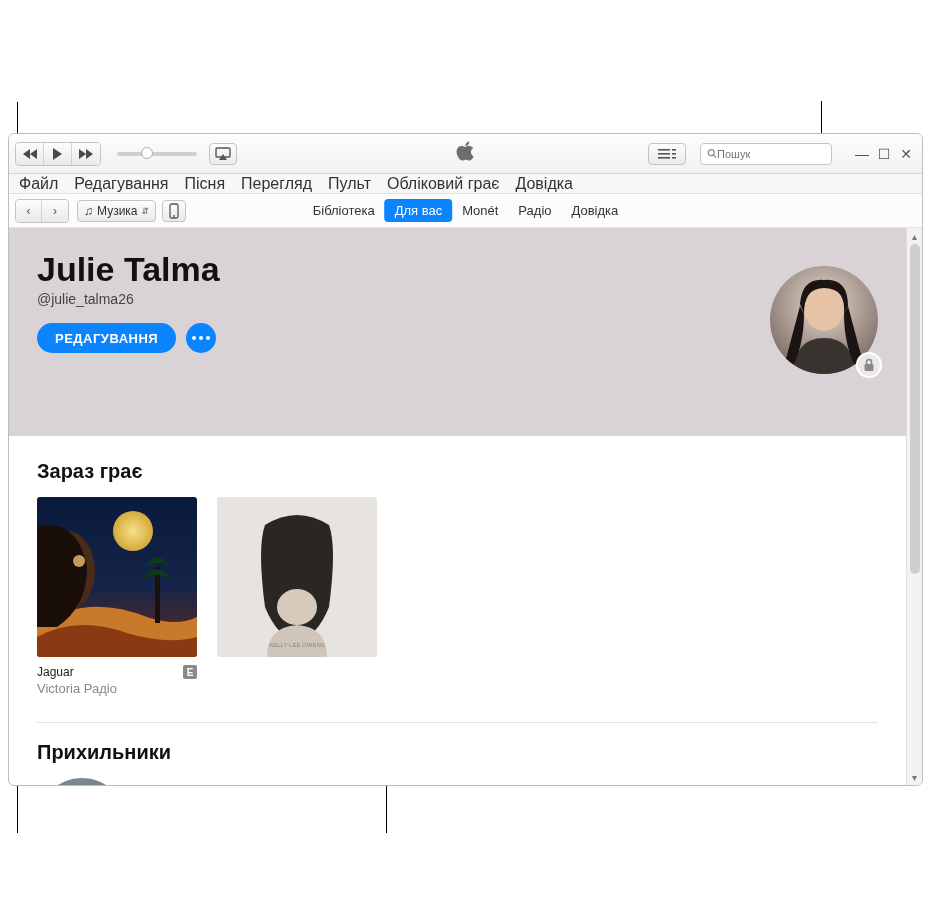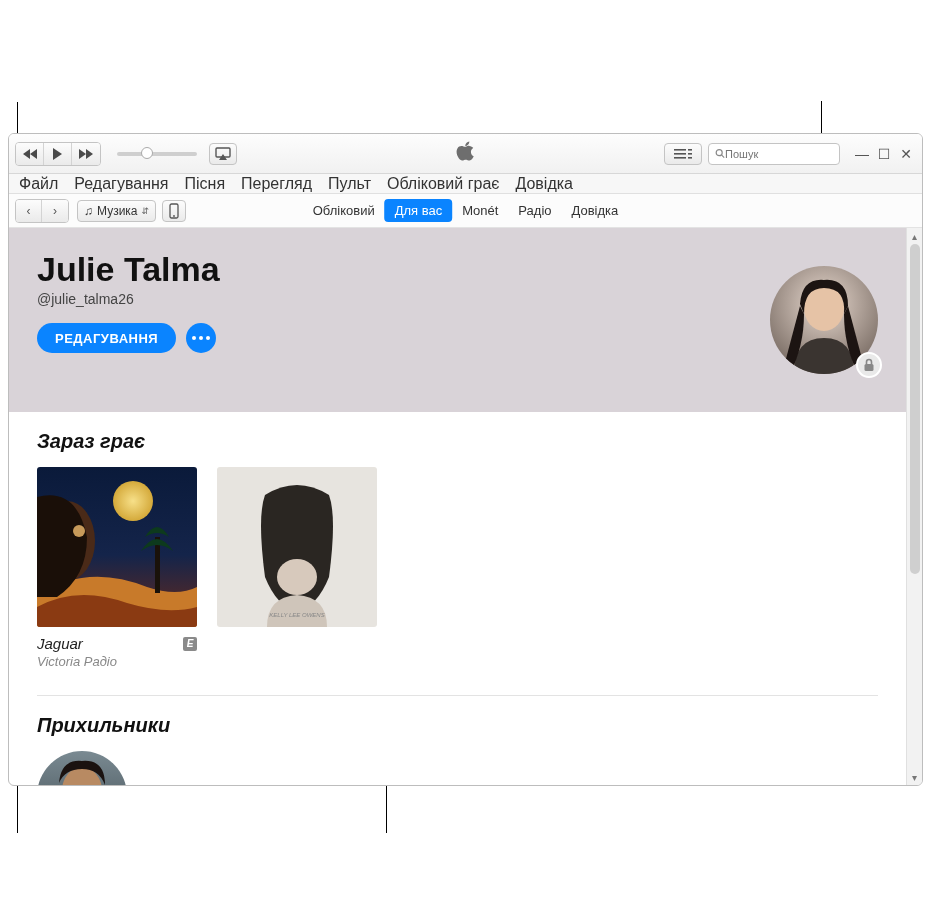--- a/index.html
+++ b/index.html
@@ -14,21 +14,21 @@
   .pb-btn:last-child { border-right:none; }
   .tri { display:inline-block; width:0;height:0; }
   .play-tri { border-left:9px solid #4a4a4a; border-top:6px solid transparent; border-bottom:6px solid transparent; }
   .prev-tri { border-right:7px solid #4a4a4a; border-top:5px solid transparent; border-bottom:5px solid transparent; }
   .next-tri { border-left:7px solid #4a4a4a; border-top:5px solid transparent; border-bottom:5px solid transparent; }
   .prev-btn span,.next-btn span{display:flex;align-items:center;gap:-2px;}
   .vol-slider { width:80px; height:4px; background:#cfcfcf; border-radius:2px; position:relative; margin:0 8px; }
   .vol-knob { width:12px; height:12px; background:#fff; border:1px solid #aaa; border-radius:50%; position:absolute; top:-5px; left:24px; }
   .airplay-btn { width:28px; height:22px; border:1px solid #c4c4c4; border-radius:4px; display:flex; align-items:center; justify-content:center; background:linear-gradient(#fcfcfc,#eaeaea); margin-left:4px; }
   .apple-logo { position:absolute; left:50%; transform:translateX(-50%); font-size:22px; color:#6e6e6e; }
-  .right-controls { margin-left:auto; display:flex; align-items:center; gap:6px; }
+  .right-controls { margin-left:auto; display:flex; align-items:center; gap:14px; }
   .list-btn { width:38px; height:22px; border:1px solid #c4c4c4; border-radius:4px; display:flex; align-items:center; justify-content:center; background:linear-gradient(#fcfcfc,#eaeaea); }
   .search-box { width:132px; height:22px; border:1px solid #c4c4c4; border-radius:4px; display:flex; align-items:center; padding:0 6px; background:#fff; }
   .search-box input { border:none; outline:none; width:100%; font-size:11px; color:#666; background:transparent; }
   .win-btns { display:flex; gap:10px; margin-left:10px; margin-right:4px; }
   .win-btn { width:12px; height:12px; display:flex; align-items:center; justify-content:center; color:#555; font-size:14px; }
 
   
   .menu-bar { height:20px; display:flex; align-items:center; gap:0; padding:0 2px; background:#f7f7f7; border-bottom:1px solid #e0e0e0; }
   .menu-item { font-size:16px; color:#333; padding:0 8px; }
 
@@ -43,42 +43,42 @@
   .tab { font-size:13px; color:#333; padding:4px 10px; border-radius:4px; }
   .tab.active { background:#0a84ff; color:#fff; }
 
   
   .scrollbar { position:absolute; right:0; top:94px; bottom:0; width:16px; background:#f2f2f2; border-left:1px solid #e0e0e0; }
   .scroll-up,.scroll-down { height:16px; display:flex; align-items:center; justify-content:center; font-size:10px; color:#777; }
   .scroll-thumb { position:absolute; top:16px; left:3px; width:10px; height:330px; background:#cfcfcf; border-radius:5px; }
 
   
   .content { position:absolute; left:0; right:16px; top:94px; bottom:0; overflow:hidden; }
-  .profile-header { height:184px; background:#d9d3d8; padding:22px 28px 0 28px; position:relative; }
+  .profile-header { height:208px; background:#d9d3d8; padding:22px 28px 0 28px; position:relative; }
   .profile-name { font-size:34px; font-weight:700; color:#111; }
   .profile-handle { font-size:14px; color:#444; margin-top:2px; }
   .profile-actions { display:flex; align-items:center; gap:10px; margin-top:16px; }
   .edit-btn { background:#0a84ff; color:#fff; border:none; border-radius:16px; height:30px; padding:0 18px; font-size:13px; font-weight:600; letter-spacing:.5px; }
   .more-btn { width:30px; height:30px; border-radius:50%; background:#0a84ff; display:flex; align-items:center; justify-content:center; }
   .dots { display:flex; gap:3px; }
   .dot { width:4px; height:4px; background:#fff; border-radius:50%; }
   .avatar-wrap { position:absolute; right:28px; top:38px; }
   .avatar { width:108px; height:108px; border-radius:50%; overflow:hidden; position:relative; }
   .avatar svg { width:100%; height:100%; display:block; }
   .lock-badge { position:absolute; right:-4px; bottom:-4px; width:26px; height:26px; border-radius:50%; background:#e9e9e9; border:2px solid #fff; display:flex; align-items:center; justify-content:center; font-size:13px; color:#555; }
 
-  .body-area { padding:18px 28px;font-style:italic; }
+  .body-area { padding:24px 28px; }
   .section-title { font-size:20px; font-weight:700; color:#111; margin-bottom:14px; }
   .album-row { display:flex; gap:20px; }
   .album-card { width:160px; }
   .album-art { width:160px; height:160px; border-radius:3px; overflow:hidden; }
   .album-art svg { width:100%; height:100%; display:block; }
   .album-meta { margin-top:8px; }
   .album-title-row { display:flex; align-items:center; justify-content:space-between; }
-  .album-title { font-size:15px; color:#222; }
+  .album-title { font-size:12px; color:#222; }
   .explicit { width:14px; height:14px; background:#8a8a8a; color:#fff; font-size:10px; font-weight:700; display:flex; align-items:center; justify-content:center; border-radius:2px; }
   .album-artist { font-size:13px; color:#888; margin-top:2px; }
   .divider { border:none; border-top:1px solid #e3e3e3; margin:26px 0 18px 0; }
   .follower-avatar { width:90px; height:90px; border-radius:50%; overflow:hidden; margin-top:6px; }
   .follower-avatar svg{width:100%;height:100%;display:block;}
 
   
   .leader { position:absolute; background:#000; }
   .v { width:1px; }
   .h { height:1px; }
@@ -174,21 +174,21 @@
       <span>Музика</span>
       <span style="font-size:9px;color:#666;">⇵</span>
     </div>
     <div class="device-btn">
       <svg width="10" height="16" viewBox="0 0 10 16">
           <rect x="1" y="1" width="8" height="14" rx="1.5" fill="none" stroke="#555" stroke-width="1.3"></rect>
           <circle cx="5" cy="13" r="0.9" fill="#555"></circle>
         </svg>
     </div>
     <div class="tabs">
-      <div class="tab">Обліковий</div>
+      <div class="tab">Бібліотека</div>
       <div class="tab active">Для вас</div>
       <div class="tab">Monét</div>
       <div class="tab">Радіо</div>
       <div class="tab">Довідка</div>
     </div>
   </div>
 
   <div class="scrollbar">
     <div class="scroll-up">▴</div>
     <div class="scroll-thumb"></div>

